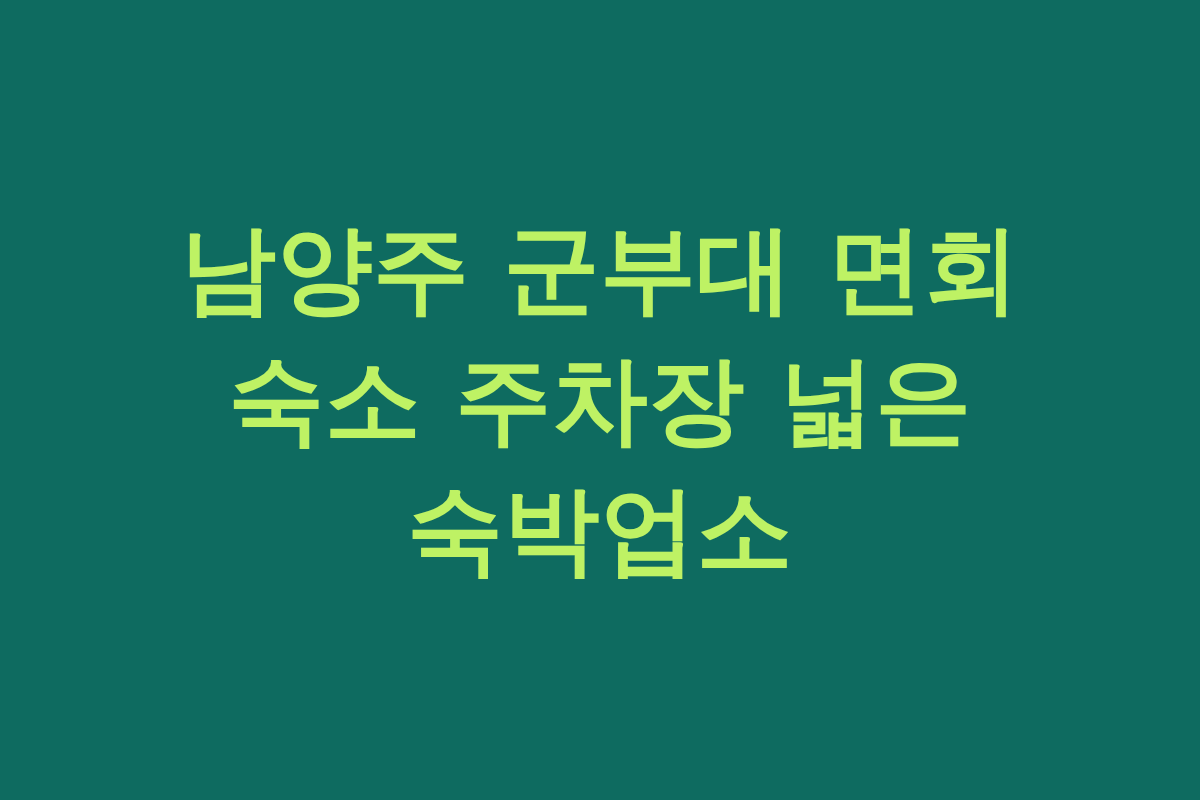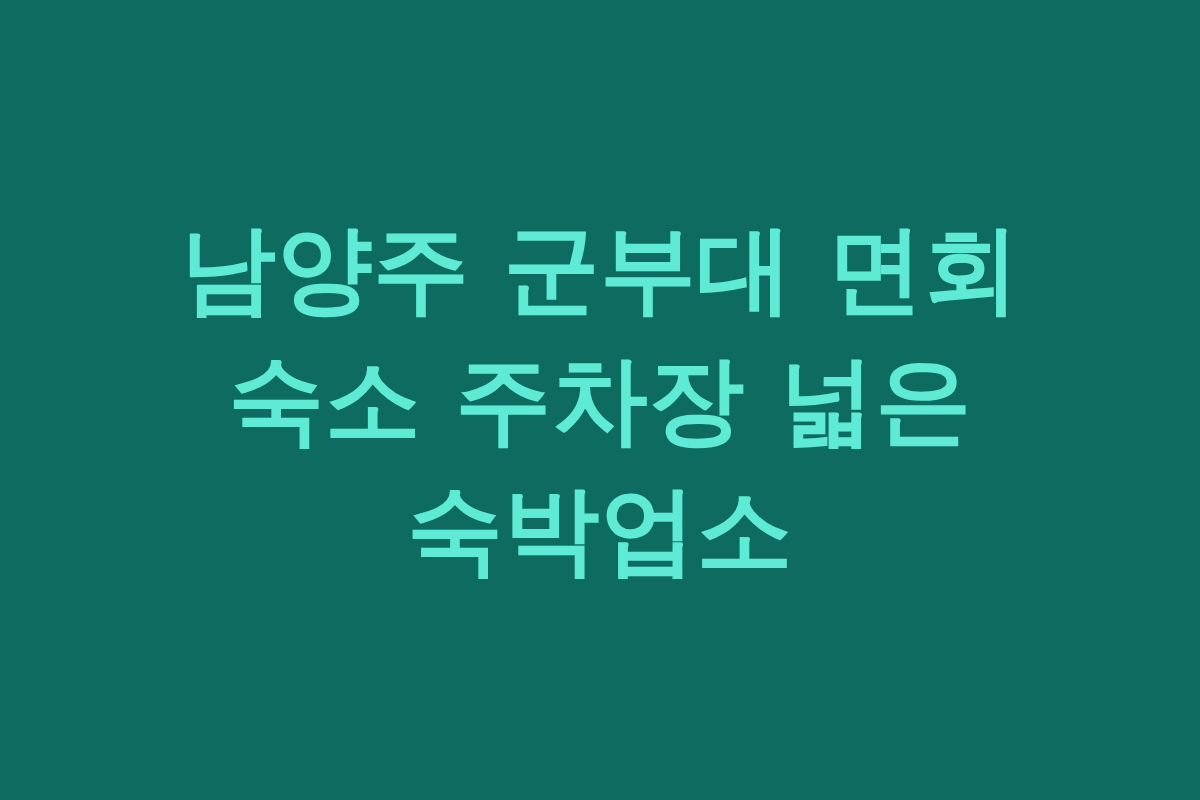--- a/index.html
+++ b/index.html
@@ -43,15 +43,15 @@
     text-align: center;
     word-break: keep-all;
     white-space: pre-wrap;
   }
 </style>
 </head>
 <body>
 
 <div class="banner" style="background: rgb(14, 107, 96);">
   <div class="banner-inner">
-    <h1 class="banner-title" style="color: #5eead4; text-align: center;">남양주 군부대 면회 숙소 주차장 넓은 숙박업소</h1>
+    <h1 class="banner-title" style="color: #bef264; text-align: center;">남양주 군부대 면회 숙소 주차장 넓은 숙박업소</h1>
   </div>
 </div>
 
 </body></html>

